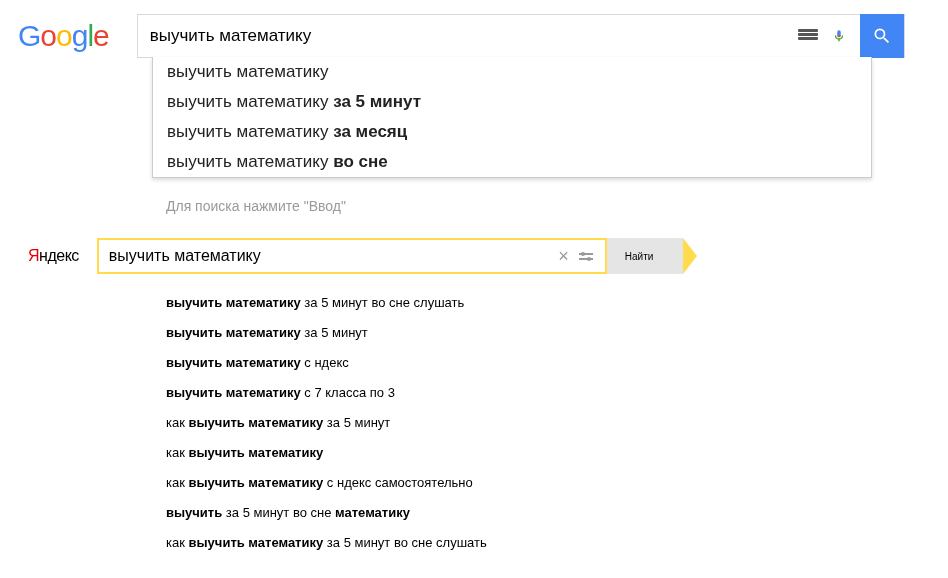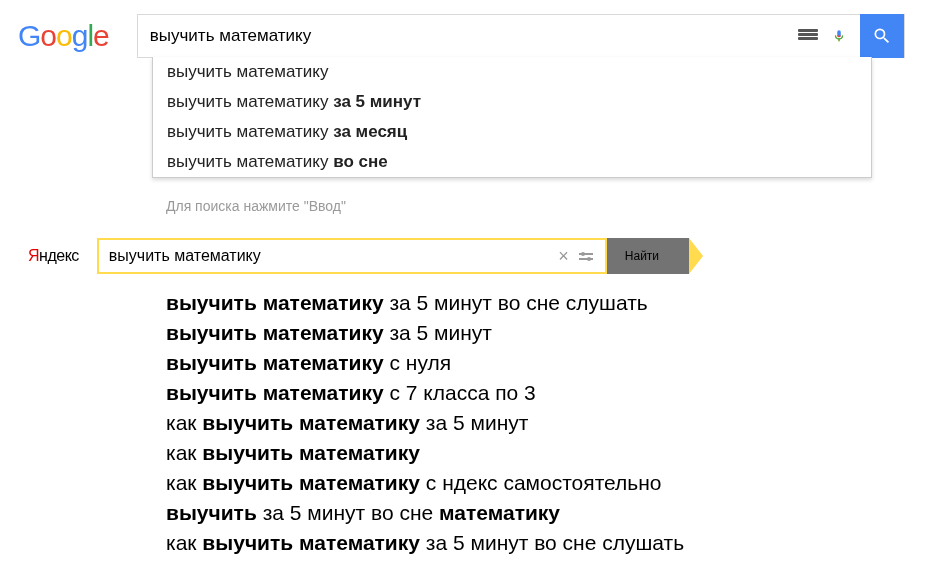--- a/index.html
+++ b/index.html
@@ -33,25 +33,25 @@
   .yandex-searchbar { display:flex; align-items:center; height: 36px; }
   .yandex-input-wrap { display:flex; align-items:center; border: 2px solid #ffdb4d; height:100%; width: 510px; background:#fff; padding: 0 8px 0 10px; }
   .yandex-input { flex:1; border:none; outline:none; font-size:16px; }
   .y-clear { color:#999; font-size:18px; padding:0 6px; cursor:pointer; }
   .y-settings { display:flex; flex-direction:column; gap:3px; padding:0 4px; cursor:pointer; }
   .y-settings span { width:14px; height:2px; background:#999; display:block; position:relative; }
   .y-settings span::after { content:''; position:absolute; width:4px; height:4px; background:#999; border-radius:50%; top:-1px; }
   .y-settings span:nth-child(1)::after { left:2px; }
   .y-settings span:nth-child(2)::after { left:8px; }
   .yandex-find { height:100%; position:relative; }
-  .yandex-find-btn { height:100%; background:#737373; border:none; font-size:12px; padding: 0 30px 0 18px; cursor:pointer; font-family:Arial; color:#000; }
+  .yandex-find-btn { height:100%; background:#e5e5e5; border:none; font-size:10px; padding: 0 30px 0 18px; cursor:pointer; font-family:Arial; color:#000; }
   .yandex-arrow { position:absolute; right:-14px; top:0; width:0; height:0; border-top:18px solid transparent; border-bottom:18px solid transparent; border-left:14px solid #ffdb4d; }
   
   .yandex-suggs { padding: 14px 0 0 138px; }
-  .y-sugg { font-size: 21px; color:#000; padding: 4px 0; line-height: 22px; cursor:pointer; }
+  .y-sugg { font-size: 13px; color:#000; padding: 4px 0; line-height: 22px; cursor:pointer; }
   .y-sugg b { font-weight:700; }
 </style>
 </head>
 <body>
 
 <div class="google-section">
   <div class="google-row">
     <div class="google-logo">
       <span class="g-b">G</span><span class="g-r">o</span><span class="g-y">o</span><span class="g-b">g</span><span class="g-g">l</span><span class="g-r">e</span>
     </div>
@@ -101,21 +101,21 @@
       </div>
       <div class="yandex-find">
         <button class="yandex-find-btn">Найти</button>
         <div class="yandex-arrow"></div>
       </div>
     </div>
   </div>
   <div class="yandex-suggs">
     <div class="y-sugg"><span></span><b>выучить математику</b><span> за 5 минут во сне слушать</span></div>
     <div class="y-sugg"><span></span><b>выучить математику</b><span> за 5 минут</span></div>
-    <div class="y-sugg"><span></span><b>выучить математику</b><span> с нуля</span></div>
+    <div class="y-sugg"><span></span><b>выучить математику</b><span> с ндекс</span></div>
     <div class="y-sugg"><span></span><b>выучить математику</b><span> с 7 класса по 3</span></div>
     <div class="y-sugg"><span>как </span><b>выучить математику</b><span> за 5 минут</span></div>
     <div class="y-sugg"><span>как </span><b>выучить математику</b><span></span></div>
     <div class="y-sugg"><span>как </span><b>выучить математику</b><span> с ндекс самостоятельно</span></div>
     <div class="y-sugg"><span></span><b>выучить</b><span> за 5 минут во сне </span><b>математику</b><span></span></div>
     <div class="y-sugg"><span>как </span><b>выучить математику</b><span> за 5 минут во сне слушать</span></div>
   </div>
 </div>
 
 </body></html>

